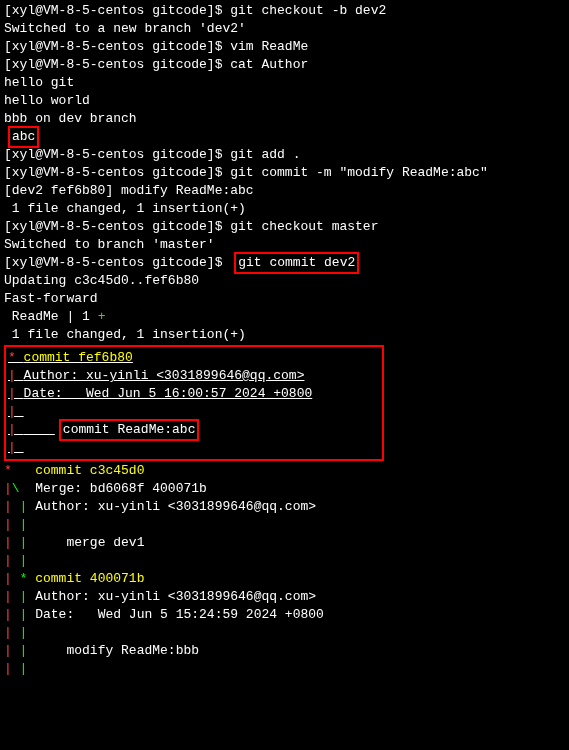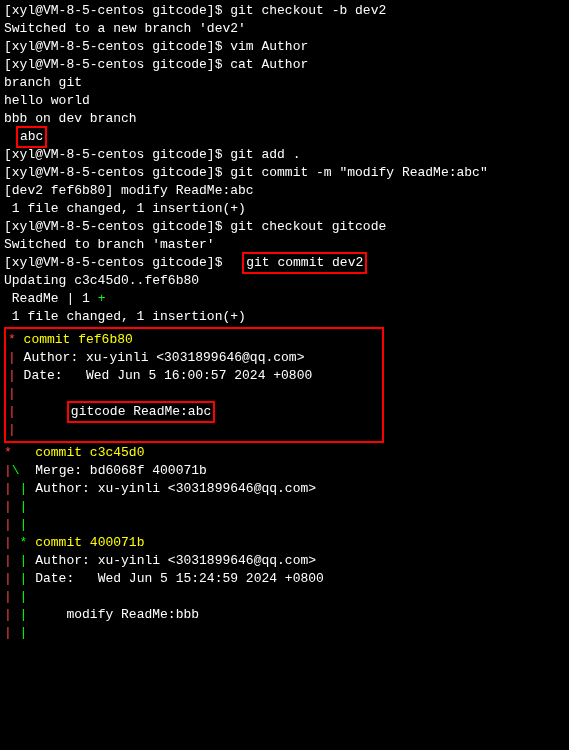--- a/index.html
+++ b/index.html
@@ -16,66 +16,69 @@
   }
   .line { white-space: pre; }
   .line span { white-space: pre; }
   .green { color: #00ff00; }
   .yellow { color: #ffff00; }
   .red { color: #ff4444; }
   .redbox {
     border: 2px solid #ff0000;
     display: inline-block;
     padding: 0 2px;
-    margin: -2px 12px;
+    margin: -2px 4px;
   }
   .bigbox {
     border: 2px solid #ff0000;
     padding: 2px;
     margin: 1px 0;
     width: 380px;
+    text-decoration: underline;
   }
 </style>
 </head>
 <body>
 
 <div>
 
 <div class="line"><span>[xyl@VM-8-5-centos gitcode]$ </span><span>git checkout -b dev2</span></div>
 <div class="line">Switched to a new branch 'dev2'</div>
-<div class="line"><span>[xyl@VM-8-5-centos gitcode]$ </span><span>vim Author</span></div>
+<div class="line"><span>[xyl@VM-8-5-centos gitcode]$ </span><span>vim ReadMe</span></div>
 <div class="line"><span>[xyl@VM-8-5-centos gitcode]$ </span><span>cat Author</span></div>
-<div class="line">branch git</div>
+<div class="line">hello git</div>
 <div class="line">hello world</div>
 <div class="line">bbb on dev branch</div>
 <div class="line"><span class="redbox">abc</span></div>
 <div class="line"><span>[xyl@VM-8-5-centos gitcode]$ </span><span>git add .</span></div>
 <div class="line"><span>[xyl@VM-8-5-centos gitcode]$ </span><span>git commit -m "modify ReadMe:abc"</span></div>
 <div class="line">[dev2 fef6b80] modify ReadMe:abc</div>
 <div class="line"> 1 file changed, 1 insertion(+)</div>
-<div class="line"><span>[xyl@VM-8-5-centos gitcode]$ </span><span>git checkout gitcode</span></div>
+<div class="line"><span>[xyl@VM-8-5-centos gitcode]$ </span><span>git checkout master</span></div>
 <div class="line">Switched to branch 'master'</div>
 <div class="line"><span>[xyl@VM-8-5-centos gitcode]$ </span><span class="redbox">git commit dev2</span></div>
 <div class="line">Updating c3c45d0..fef6b80</div>
+<div class="line">Fast-forward</div>
 <div class="line"><span> ReadMe | 1 </span><span class="green">+</span></div>
 <div class="line"> 1 file changed, 1 insertion(+)</div>
 
 <div class="bigbox">
 <div class="line"><span class="red">* </span><span class="yellow">commit fef6b80</span></div>
 <div class="line"><span class="red">| </span><span>Author: xu-yinli &lt;3031899646@qq.com&gt;</span></div>
 <div class="line"><span class="red">| </span><span>Date:   Wed Jun 5 16:00:57 2024 +0800</span></div>
 <div class="line"><span class="red">| </span><span></span></div>
-<div class="line"><span class="red">| </span><span>    </span><span class="redbox">gitcode ReadMe:abc</span></div>
+<div class="line"><span class="red">| </span><span>    </span><span class="redbox">commit ReadMe:abc</span></div>
 <div class="line"><span class="red">| </span></div>
 </div>
 
 <div class="line"><span class="red">*   </span><span class="yellow">commit c3c45d0</span></div>
 <div class="line"><span class="red">|</span><span class="green">\</span><span>  Merge: bd6068f 400071b</span></div>
 <div class="line"><span class="red">| </span><span class="green">| </span><span>Author: xu-yinli &lt;3031899646@qq.com&gt;</span></div>
 <div class="line"><span class="red">| </span><span class="green">| </span><span></span></div>
+<div class="line"><span class="red">| </span><span class="green">| </span><span>    merge dev1</span></div>
 <div class="line"><span class="red">| </span><span class="green">| </span><span></span></div>
 
 <div class="line"><span class="red">| </span><span class="green">* </span><span class="yellow">commit 400071b</span></div>
 <div class="line"><span class="red">| </span><span class="green">| </span><span>Author: xu-yinli &lt;3031899646@qq.com&gt;</span></div>
 <div class="line"><span class="red">| </span><span class="green">| </span><span>Date:   Wed Jun 5 15:24:59 2024 +0800</span></div>
 <div class="line"><span class="red">| </span><span class="green">| </span></div>
 <div class="line"><span class="red">| </span><span class="green">| </span><span>    modify ReadMe:bbb</span></div>
 <div class="line"><span class="red">| </span><span class="green">| </span></div>
 
 </div>

